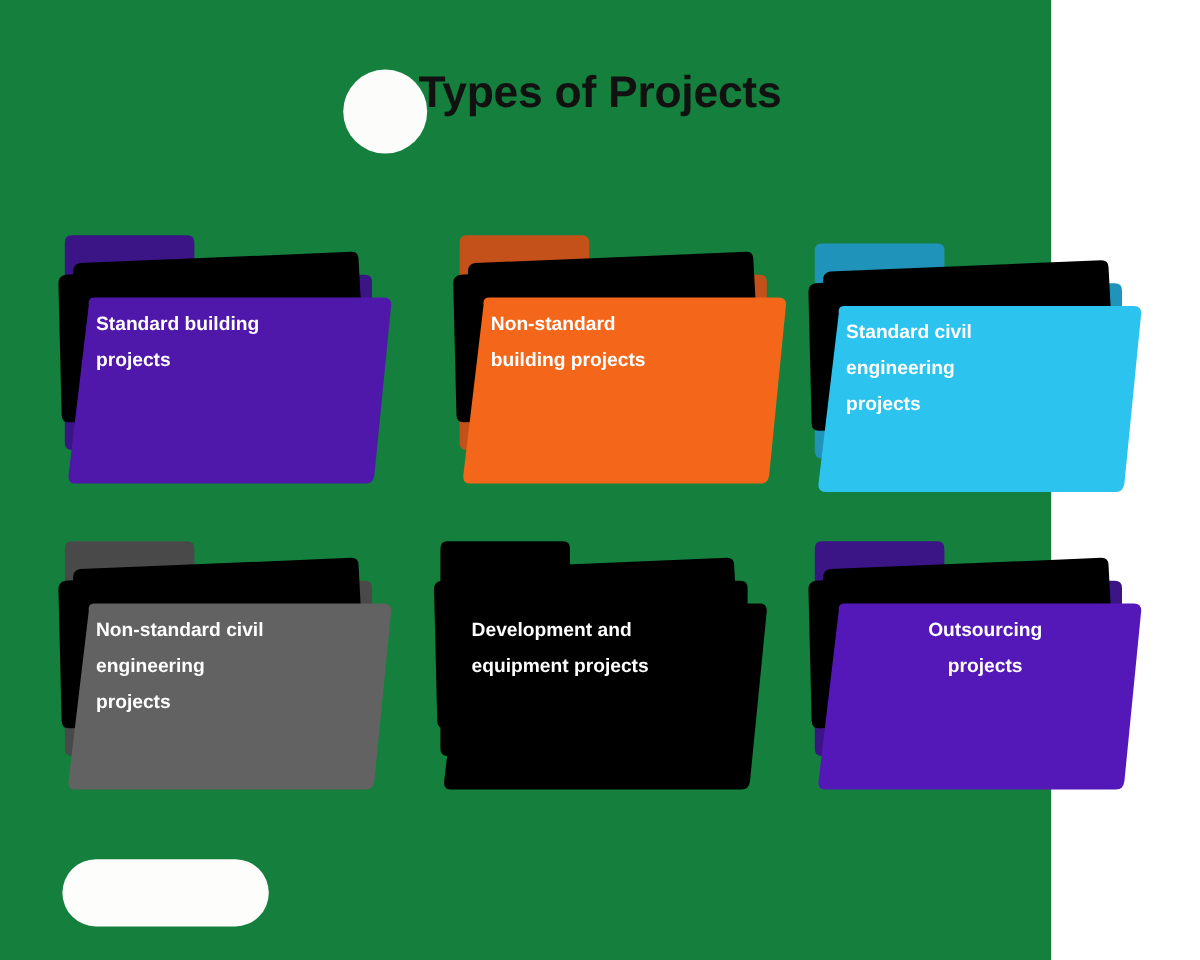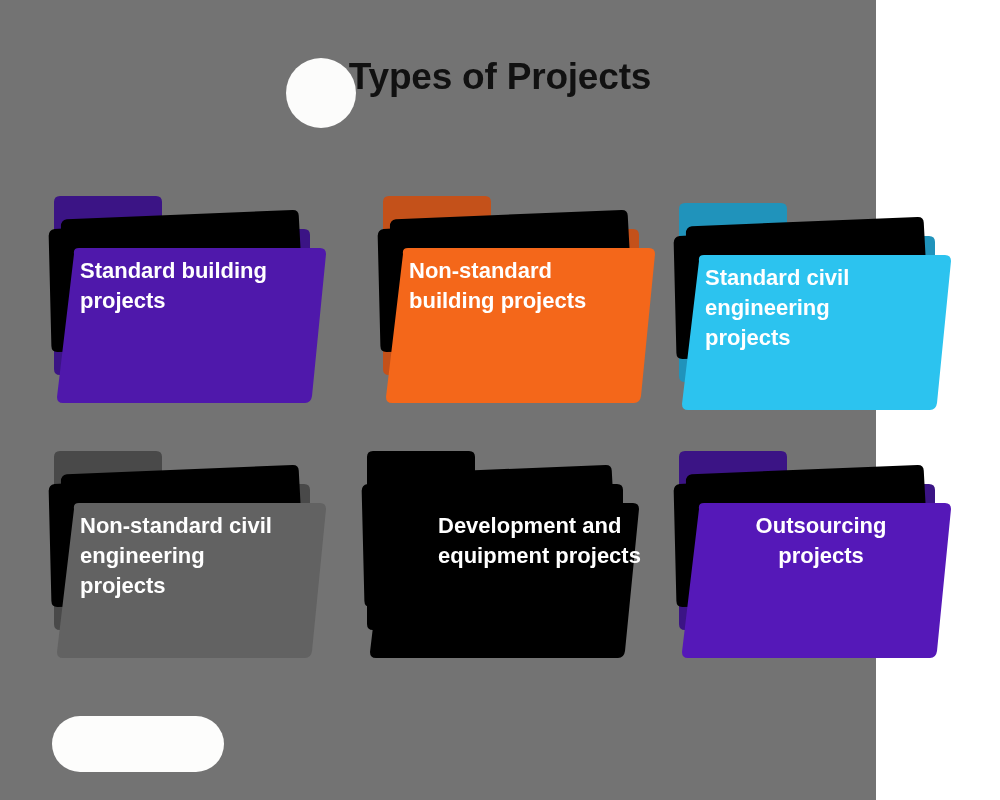--- a/index.html
+++ b/index.html
@@ -14,21 +14,21 @@
     overflow: hidden;
     position: relative;
   }
 
   #slide {
     position: absolute;
     left: 0;
     top: 0;
     width: 876px;
     height: 800px;
-    background: #737373;
+    background: #15803d;
   }
 
   
   .artifact-circle {
     position: absolute;
     left: 286px;
     top: 58px;
     width: 70px;
     height: 70px;
     border-radius: 50%;
@@ -80,21 +80,21 @@
     width: 310px;
     height: 230px;
     overflow: visible;
   }
 
   .folder-label {
     position: absolute;
     left: 32px;
     top: 63px;
     width: 232px;
-    font-size: 22px;
+    font-size: 16px;
     font-weight: bold;
     line-height: 30px;
     color: #ffffff;
     white-space: pre-line;
     font-family: "Liberation Sans", sans-serif;
   }
 
   
   .pos-r0c0 { left: 48px;  top: 193px; }
   .pos-r0c1 { left: 377px; top: 193px; }
@@ -156,21 +156,21 @@
 engineering
 projects</div>
       </div>
       <div class="folder pos-r1c1">
         <svg viewBox="0 0 310 230">
           <path d="M6,9 Q6,3 12,3 L108,3 Q114,3 114,9 L114,30 Q114,36 120,36 L256,36 Q262,36 262,42 L262,176 Q262,182 256,182 L12,182 Q6,182 6,176 Z" fill="#000000"></path>
           <path d="M2,40 Q2,34 8,33 L230,26 Q236,26 236,32 L241,150 Q241,156 235,156 L8,156 Q2,156 2,150 Z" fill="#000000" transform="rotate(-1.4 128 95)"></path>
           <path d="M14,31 Q14,25 20,24 L246,19 Q252,19 252,25 L256,142 Q256,148 250,148 L20,148 Q14,148 14,142 Z" fill="#000000" transform="rotate(-1.1 135 88)"></path>
           <path d="M26,61 Q25,55 31,55 L272,55 Q278,55 278,61 L264,203 Q263,210 257,210 L15,210 Q9,210 9,204 Z" fill="#000000"></path>
         </svg>
-        <div class="folder-label" style="color: rgb(255, 255, 255); margin-left: 45px;">Development and
+        <div class="folder-label" style="color: rgb(255, 255, 255);">Development and
 equipment projects</div>
       </div>
       <div class="folder pos-r1c2">
         <svg viewBox="0 0 310 230">
           <path d="M6,9 Q6,3 12,3 L108,3 Q114,3 114,9 L114,30 Q114,36 120,36 L256,36 Q262,36 262,42 L262,176 Q262,182 256,182 L12,182 Q6,182 6,176 Z" fill="#3b1485"></path>
           <path d="M2,40 Q2,34 8,33 L230,26 Q236,26 236,32 L241,150 Q241,156 235,156 L8,156 Q2,156 2,150 Z" fill="#000000" transform="rotate(-1.4 128 95)"></path>
           <path d="M14,31 Q14,25 20,24 L246,19 Q252,19 252,25 L256,142 Q256,148 250,148 L20,148 Q14,148 14,142 Z" fill="#000000" transform="rotate(-1.1 135 88)"></path>
           <path d="M26,61 Q25,55 31,55 L272,55 Q278,55 278,61 L264,203 Q263,210 257,210 L15,210 Q9,210 9,204 Z" fill="#5518b8"></path>
         </svg>
         <div class="folder-label" style="color: rgb(255, 255, 255);">Outsourcing

